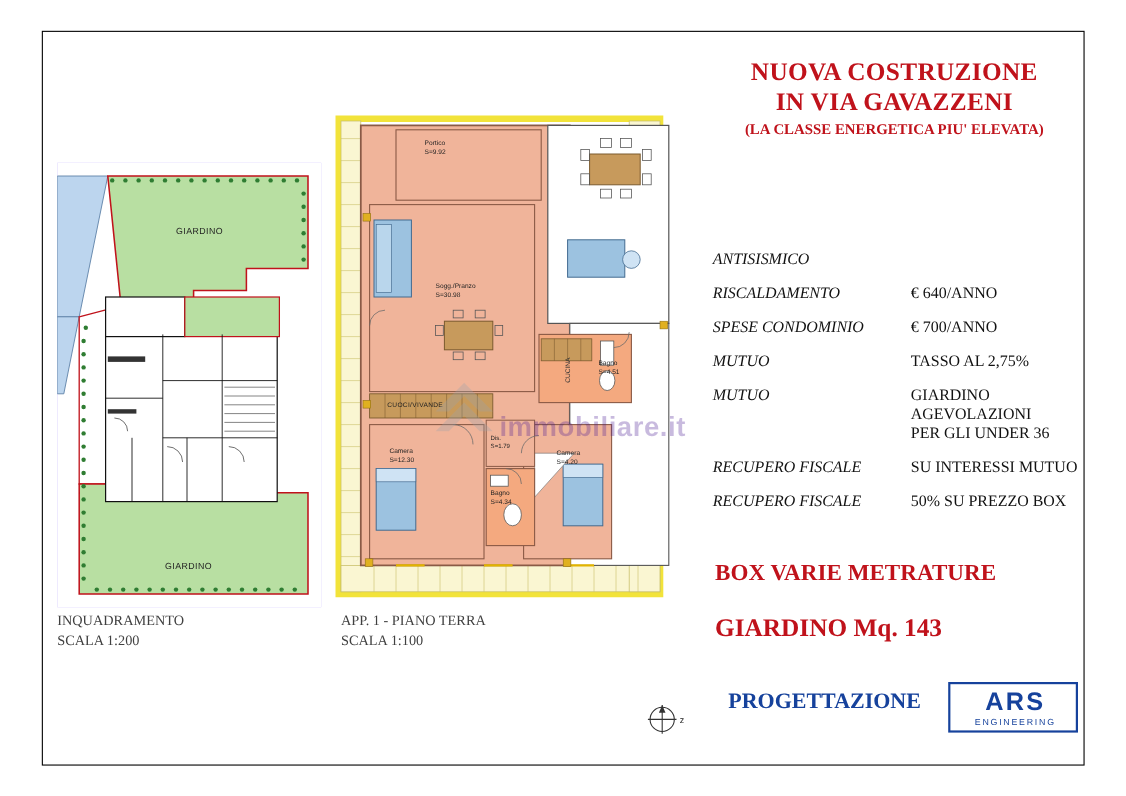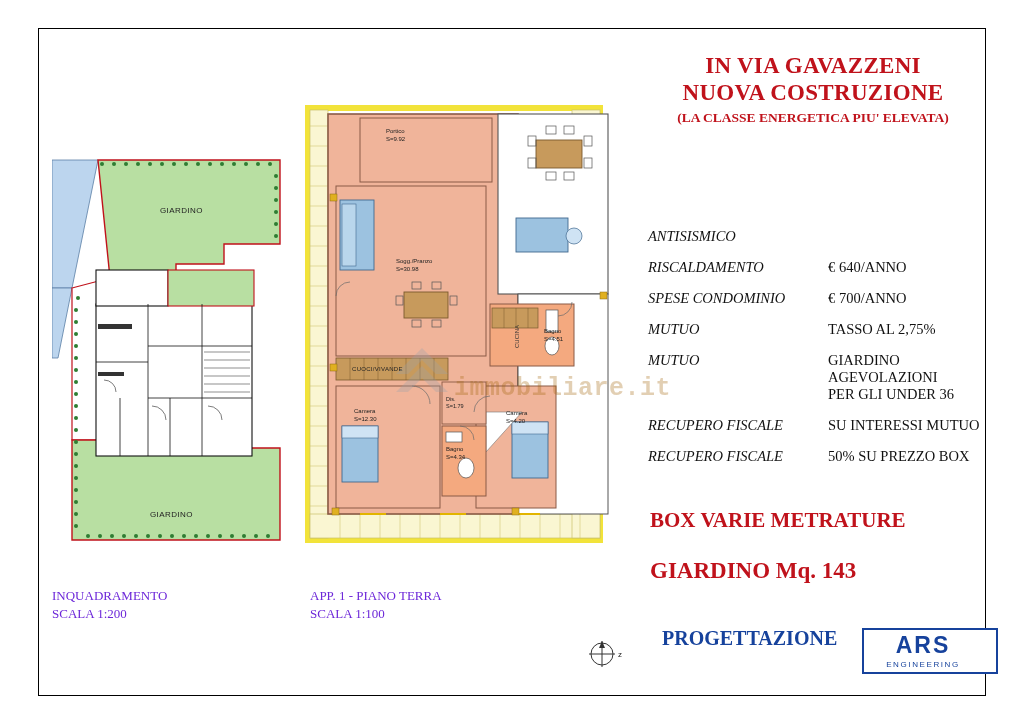--- a/index.html
+++ b/index.html
@@ -39,23 +39,22 @@
     position: absolute;
     font-family: "Liberation Sans", sans-serif;
     font-size: 8px;
     color: #222;
     letter-spacing: .4px;
   }
   .caption {
     position: absolute;
     font-family: "Liberation Serif", serif;
     font-size: 13px;
-    color: #6d28d9;
+    color: #404040;
     white-space: nowrap;
-    margin-top: 32px;
   }
 
   
   .plan {
     position: absolute;
     left: 300px; top: 96px;
     width: 348px; height: 456px;
   }
   .plan-text {
     position: absolute;
@@ -125,25 +124,24 @@
     position: absolute;
     left: 662px; top: 627px;
     font-family: "Liberation Serif", serif;
     font-weight: bold;
     font-size: 20px;
     color: #16429c;
   }
   .logo {
     position: absolute;
     left: 862px; top: 620px;
-    width: 136px; height: 46px;
+    width: 118px; height: 46px;
     border: 2px solid #16429c;
     box-sizing: border-box;
     background: #fff;
-    margin-top: 8px;
   }
   .logo-main {
     position: absolute;
     left: 0; top: 2px; width: 118px;
     text-align: center;
     font-family: "Liberation Sans", sans-serif;
     font-weight: bold;
     font-size: 23px;
     letter-spacing: 2px;
     color: #16429c;
@@ -172,24 +170,24 @@
   .watermark {
     position: absolute;
     left: 392px; top: 330px;
     width: 260px; height: 92px;
     opacity: .30;
     pointer-events: none;
   }
   .wm-text {
     position: absolute;
     left: 62px; top: 44px;
-    font-family: Liberation Mono, monospace;
+    font-family: Liberation Sans, sans-serif;
     font-size: 25px;
     font-weight: bold;
-    color: #a16207;
+    color: #4c1d95;
     letter-spacing: .5px;
   }
 </style>
 </head>
 <body>
 
 <div class="page">
   <div class="sheet-border"></div>
 
   <div class="inquadramento">
@@ -495,22 +493,22 @@
     <svg width="260" height="92" viewBox="0 0 260 92">
       <g fill="#9aa3ad">
         <polygon points="4,44 30,18 56,44 44,44 30,30 16,44"></polygon>
         <polygon points="4,62 30,36 56,62 44,62 30,48 16,62"></polygon>
       </g>
     </svg>
     <div class="wm-text">immobiliare.it</div>
   </div>
 
   <div class="titleblock">
+    <div class="title-line">NUOVA COSTRUZIONE</div>
     <div class="title-line">IN VIA GAVAZZENI</div>
-    <div class="title-line">NUOVA COSTRUZIONE</div>
     <div class="title-sub">(LA CLASSE ENERGETICA PIU' ELEVATA)</div>
   </div>
 
   <div class="specs">
     <div class="spec-row">
       <div class="spec-k">ANTISISMICO</div>
       <div class="spec-v"></div>
     </div>
     <div class="spec-row">
       <div class="spec-k">RISCALDAMENTO</div>

